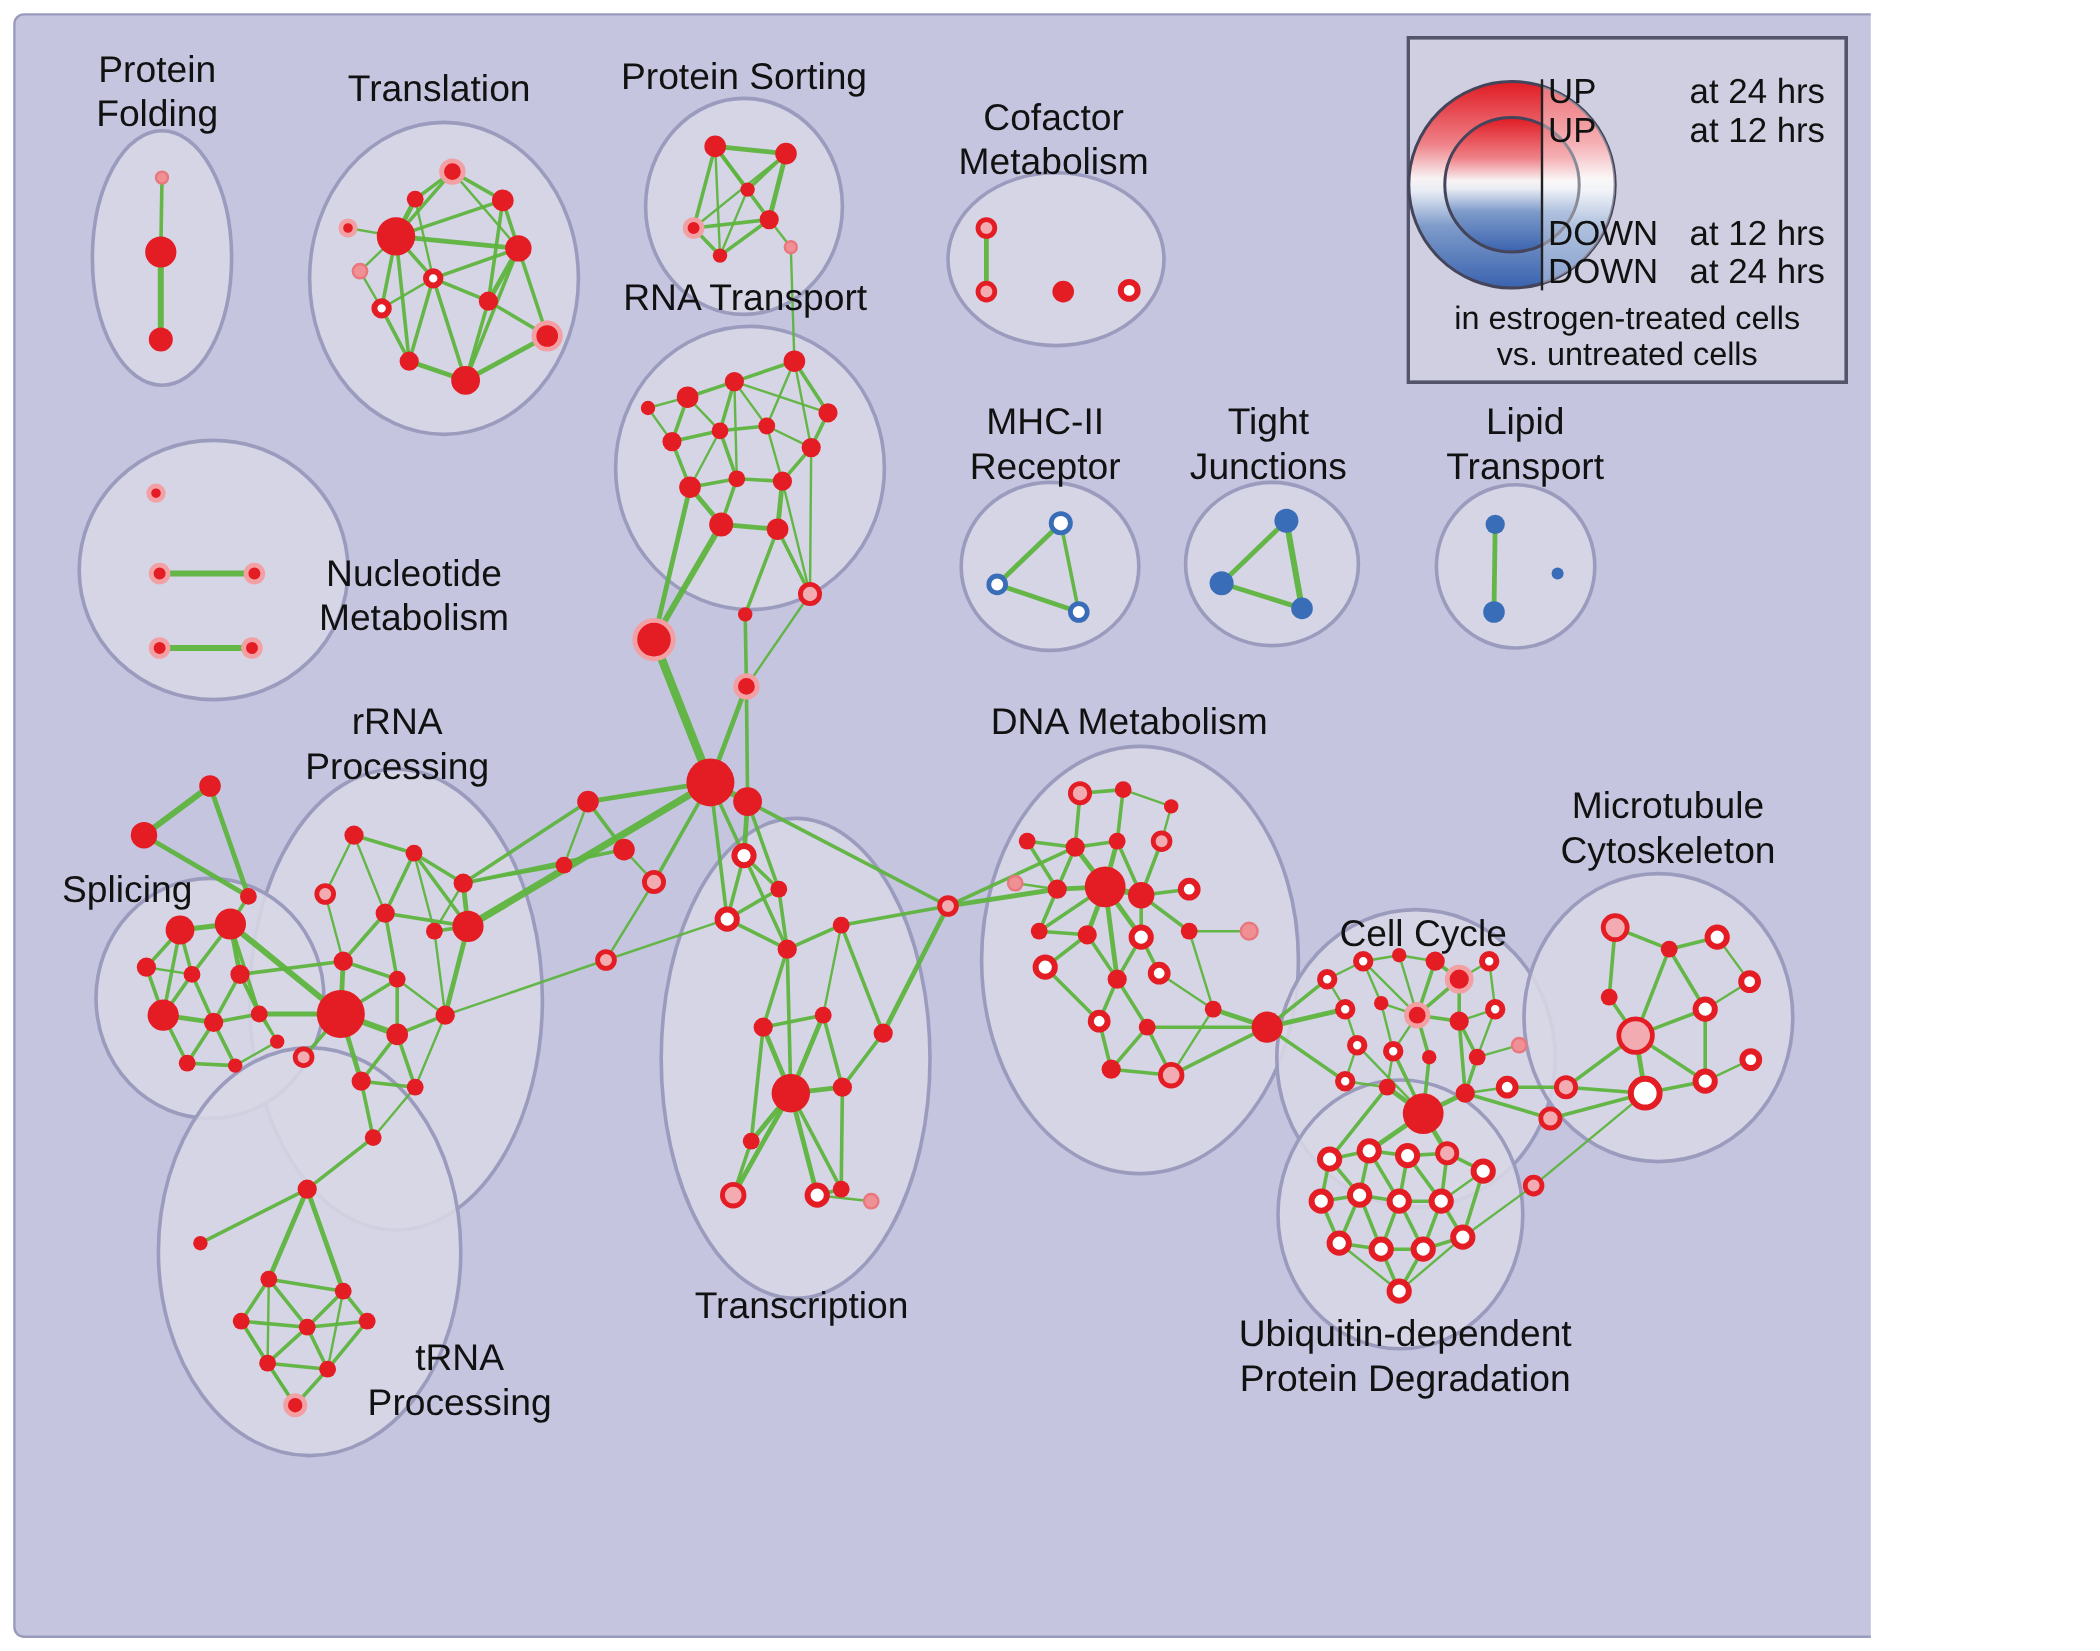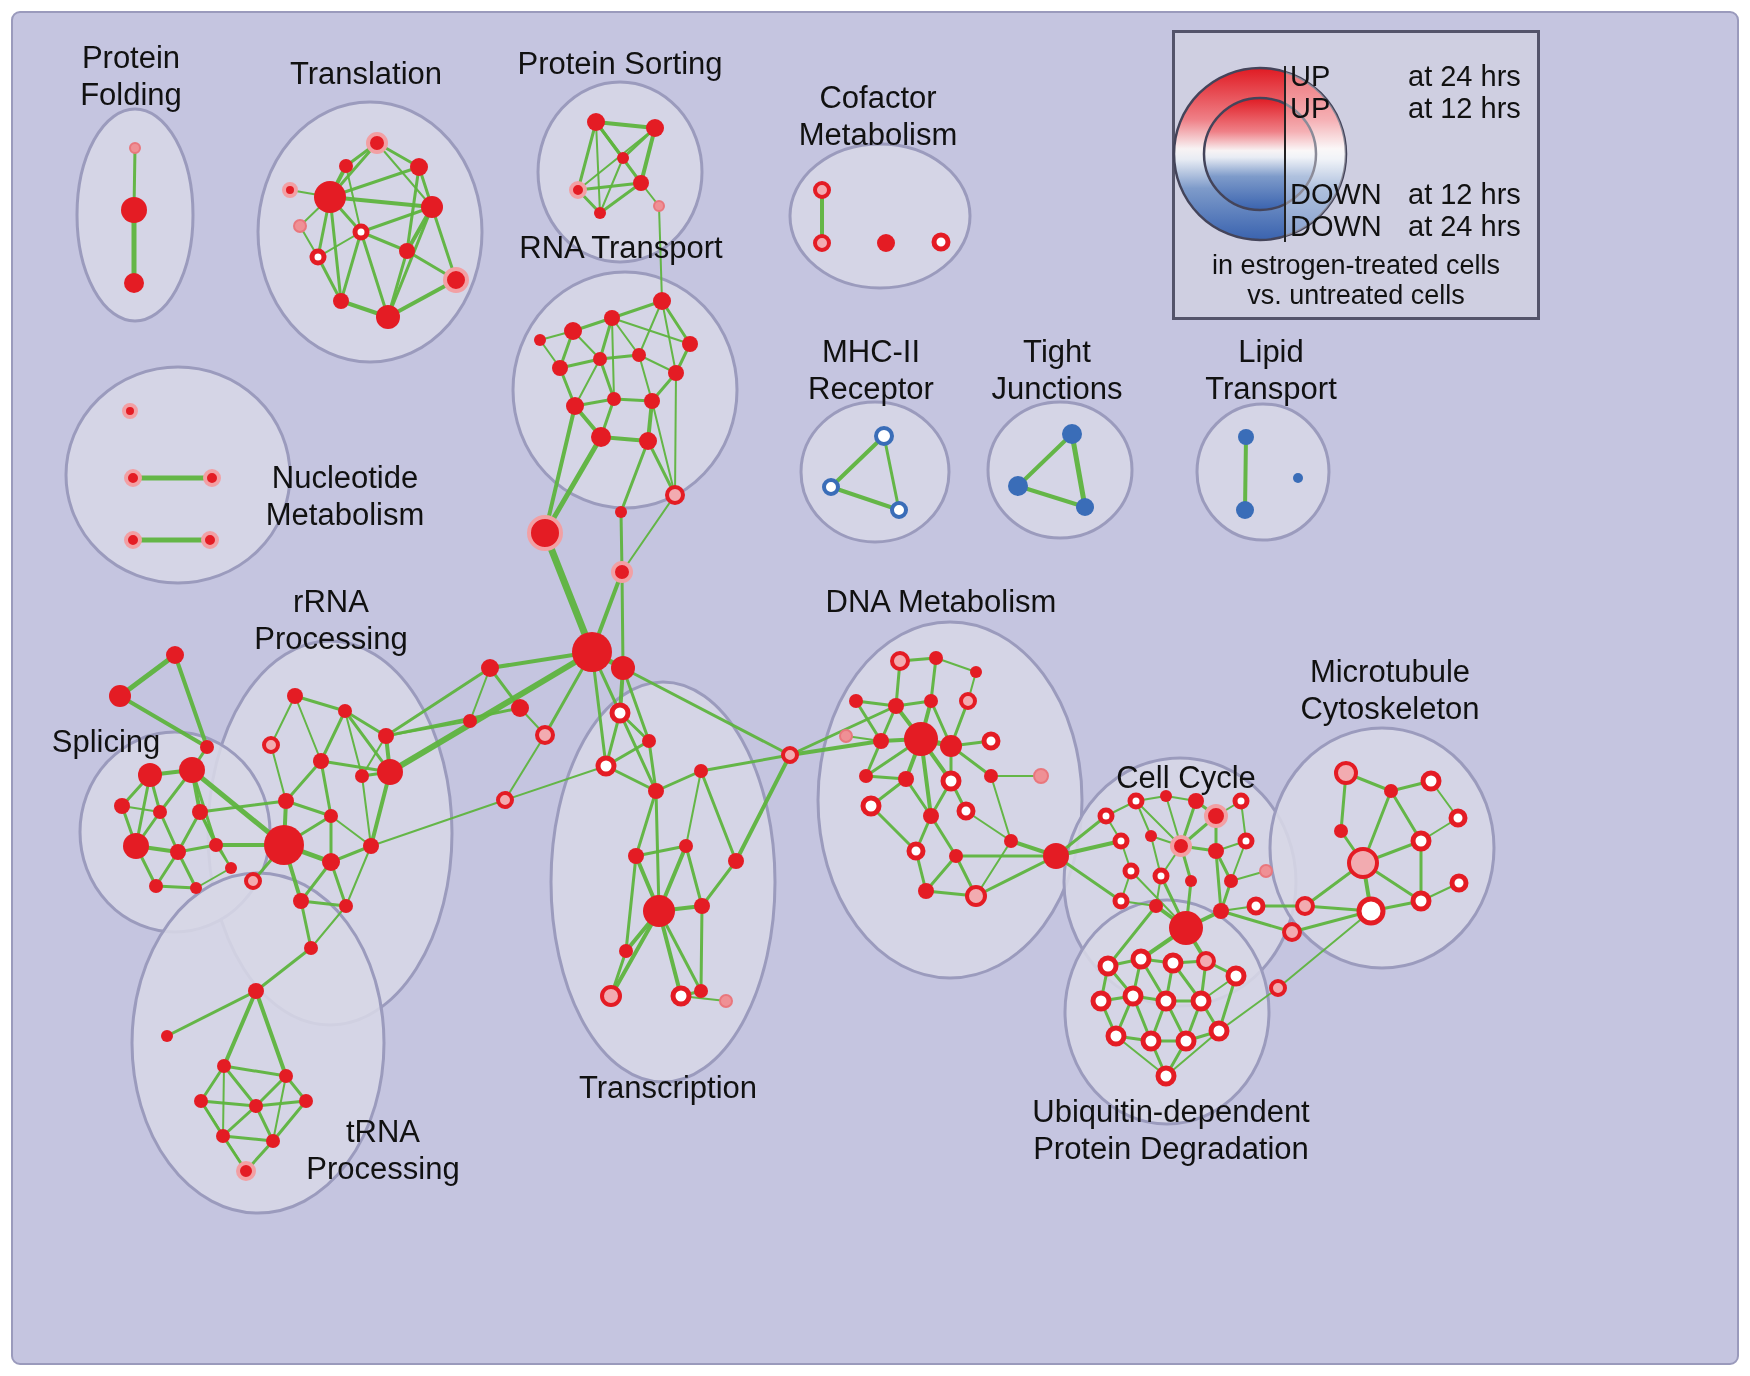--- a/index.html
+++ b/index.html
@@ -1,18 +1,18 @@
 <!DOCTYPE html>
 <html><head>
 <meta charset="utf-8">
 <style>
   html,body{margin:0;padding:0;background:#ffffff;}
   .stage{
     position:relative;
-    width:1750px;height:1376px;
+    width:1559px;height:1376px;
     background:#ffffff;
     font-family:"Liberation Sans",sans-serif;
     overflow:hidden;
   }
   #network-svg{position:absolute;left:0;top:0;}
   .legend-wrap{position:absolute;left:1172px;top:30px;}
   text{font-family:"Liberation Sans",sans-serif;}
 </style>
 </head>
 <body>

